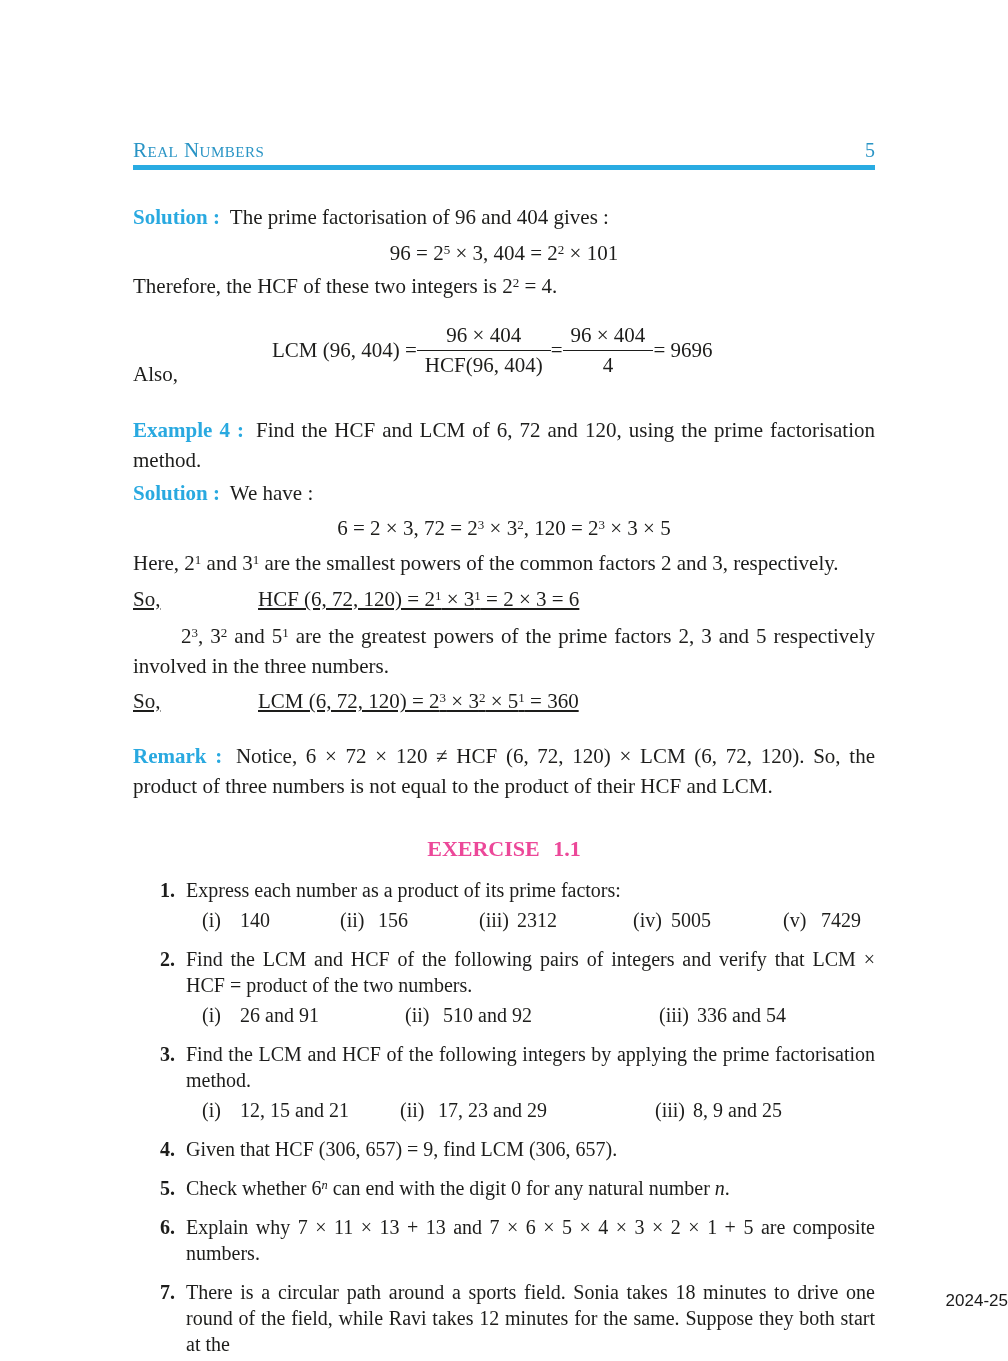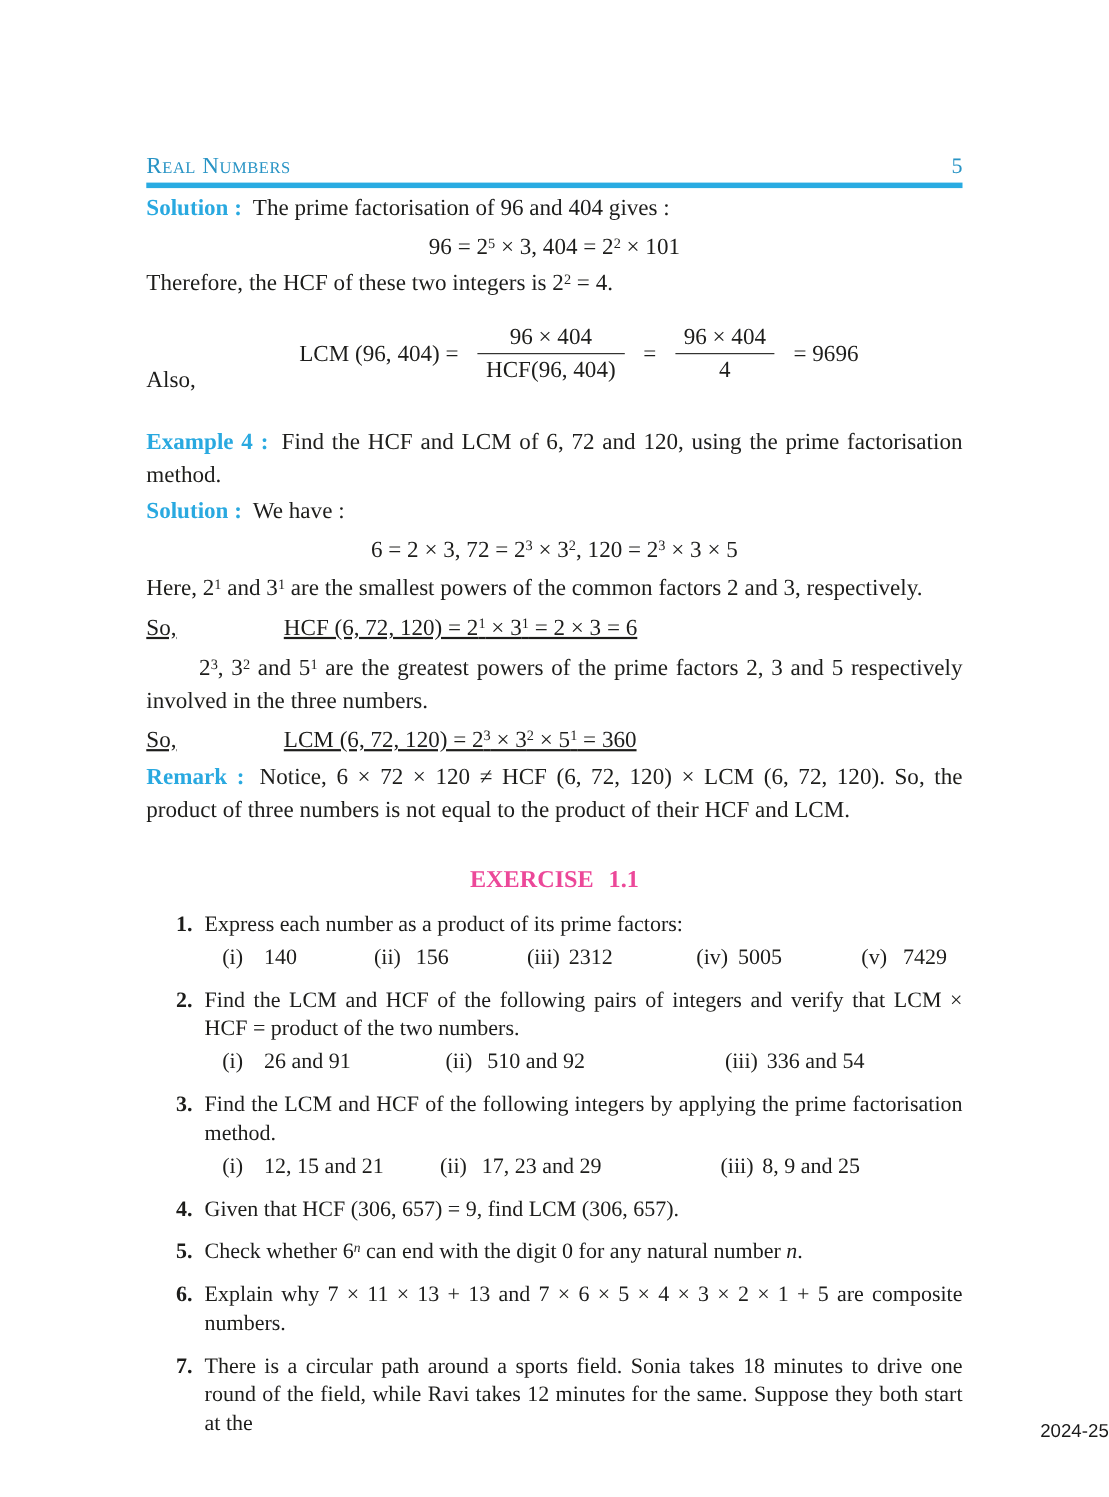--- a/index.html
+++ b/index.html
@@ -40,21 +40,21 @@
   sup { font-size: 0.62em; line-height: 0; vertical-align: baseline; position: relative; top: -0.45em; }
   em { font-style: italic; }
 
   .so-line { display: flex; margin: 0; text-decoration: underline; }
   .so-label { flex: 0 0 125px; }
   .indent-first { text-indent: 48px; }
 
   
   .also-line { display: flex; align-items: center; min-height: 64px; }
   .also-label { flex: 0 0 139px; align-self: center; margin-top: 48px; }
-  .eq-inline { display: flex; align-items: center; gap: 17px; justify-content: center; }
+  .eq-inline { display: flex; align-items: center; gap: 0; justify-content: center; }
   .frac { display: inline-block; text-align: center; vertical-align: middle; line-height: 27px; }
   .frac .num { display: block; padding: 0 8px 1px; }
   .frac .den { display: block; border-top: 1.6px solid #1d1d1b; padding: 1px 8px 0; }
 
   
   .exercise-title {
     margin: 33px 0 0;
     text-align: center;
     font-size: 22px;
     font-weight: bold;
@@ -86,21 +86,21 @@
 <div class="page">
 
   <div>
     <div class="header-row">
       <span class="chapter-title">Real Numbers</span>
       <span class="page-number">5</span>
     </div>
     <div class="header-rule"></div>
   </div>
 
-  <p class="para" style="margin-top:2px">
+  <p class="para" style="margin-top:32px">
     <span class="lead">Solution :</span>
     <span>The prime factorisation of 96 and 404 gives :</span>
   </p>
 
   <p class="eq-center" style="margin-top:6px">96 = 2<sup>5</sup> × 3, 404 = 2<sup>2</sup> × 101</p>
 
   <p class="para" style="margin-top:3px">Therefore, the HCF of these two integers is 2<sup>2</sup> = 4.</p>
 
   <div class="also-line" style="margin-top:10px">
     <span class="also-label">Also,</span>
@@ -138,21 +138,21 @@
     <span>HCF (6, 72, 120) = 2<sup>1</sup> × 3<sup>1</sup> = 2 × 3 = 6</span>
   </div>
 
   <p class="para indent-first" style="margin-top:7px">2<sup>3</sup>, 3<sup>2</sup> and 5<sup>1</sup> are the greatest powers of the prime factors 2, 3 and 5 respectively involved in the three numbers.</p>
 
   <div class="so-line" style="margin-top:5px">
     <span class="so-label">So,</span>
     <span>LCM (6, 72, 120) = 2<sup>3</sup> × 3<sup>2</sup> × 5<sup>1</sup> = 360</span>
   </div>
 
-  <p class="para" style="margin-top:4px">
+  <p class="para" style="margin-top:25px">
     <span class="lead">Remark :</span>
     <span>Notice, 6 × 72 × 120 ≠ HCF (6, 72, 120) × LCM (6, 72, 120). So, the product of three numbers is not equal to the product of their HCF and LCM.</span>
   </p>
 
   <h2 class="exercise-title">EXERCISE 1.1</h2>
 
   <div class="ex-item">
     <span class="ex-num">1.</span>
     <div class="ex-body">
       <p class="ex-text">Express each number as a product of its prime factors:</p>

